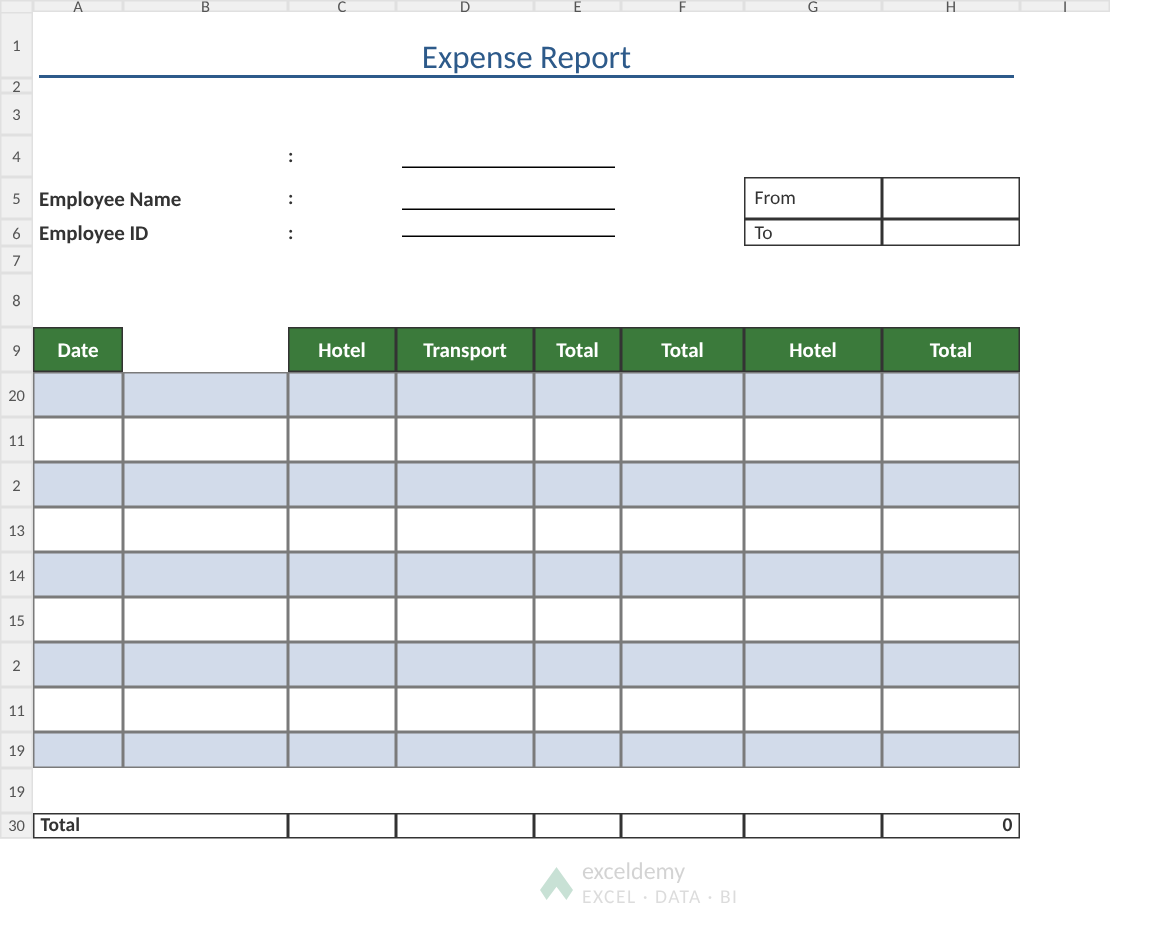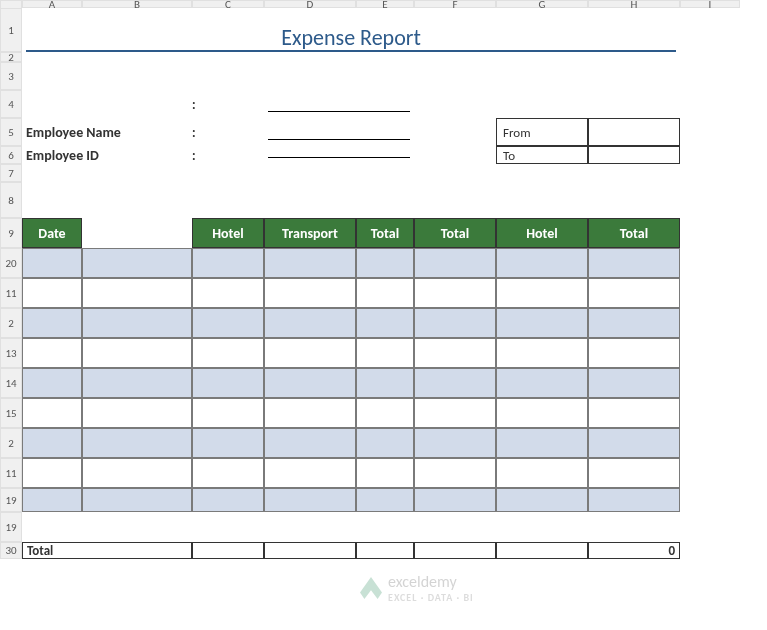--- a/index.html
+++ b/index.html
@@ -116,21 +116,21 @@
     opacity: 0.25;
     pointer-events: none;
   }
   .watermark .logo {
     width: 22px; height: 22px;
     background: #2a8a5a;
     clip-path: polygon(50% 0, 100% 70%, 80% 100%, 50% 60%, 20% 100%, 0 70%);
     margin-right: 6px;
   }
   .watermark .txt1 { font-size: 16px; color: #555; font-weight: 500; }
-  .watermark .txt2 { font-size: 10px; color: #777; letter-spacing: 1px; font-weight: bold; }
+  .watermark .txt2 { font-size: 13px; color: #777; letter-spacing: 1px; }
 </style>
 </head>
 <body>
 
 <div class="grid">
   <div class="corner" style="grid-column:1;grid-row:1/22"></div>
 
   <div class="colhdr" style="grid-column:2;grid-row:1/2">A</div>
   <div class="colhdr" style="grid-column:3;grid-row:1/2">B</div>
   <div class="colhdr" style="grid-column:4;grid-row:1/2">C</div>

